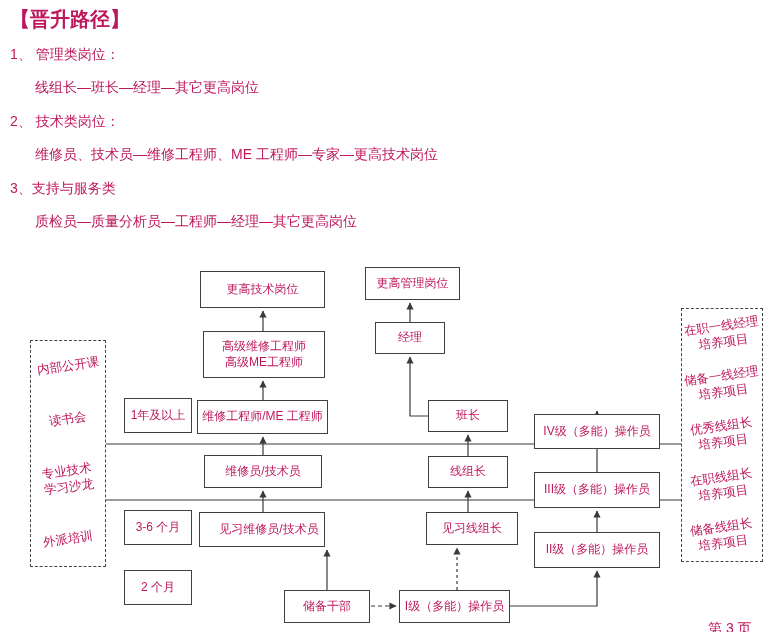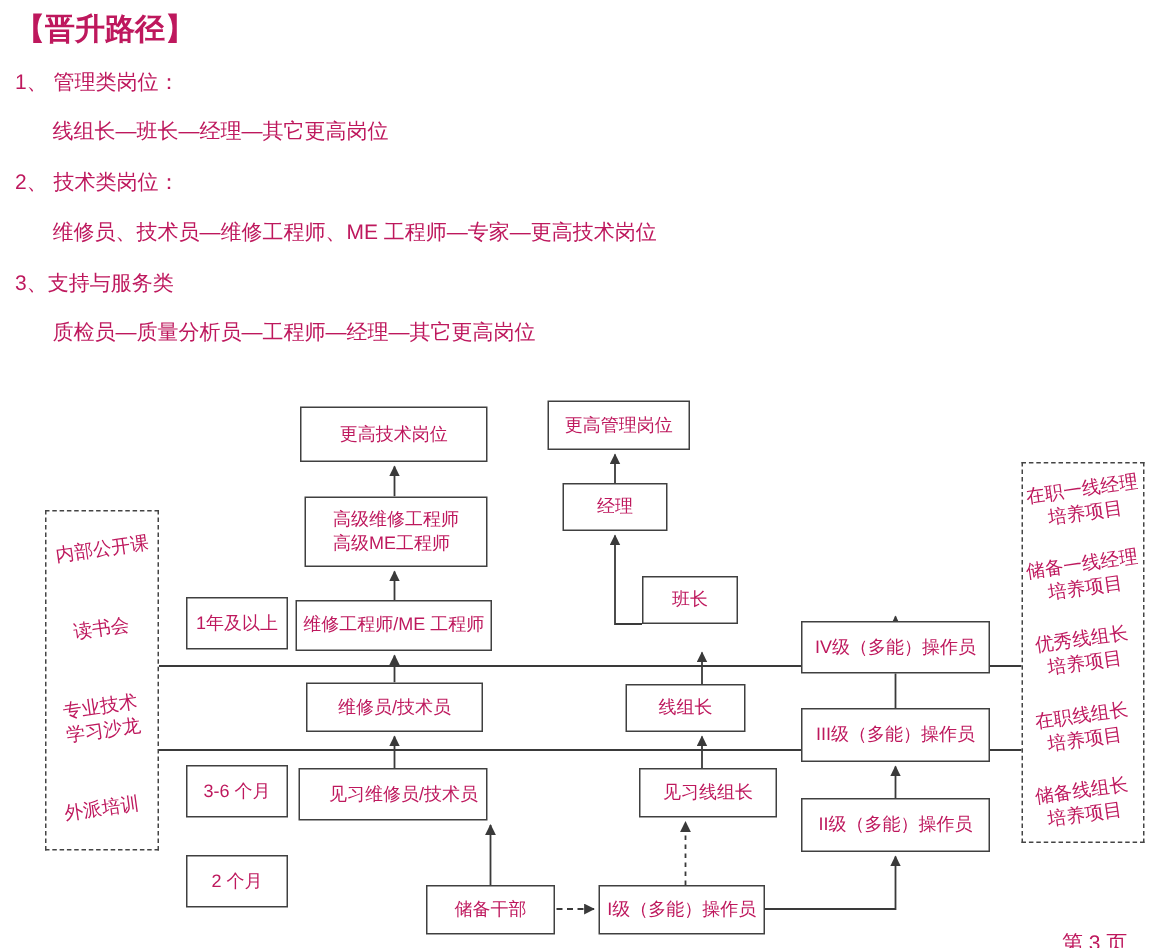--- a/index.html
+++ b/index.html
@@ -9,21 +9,21 @@
   }
   .page-title{
     position:absolute;left:10px;top:6px;font-size:20px;font-weight:bold;margin:0;
   }
   .intro{position:absolute;left:10px;top:46px;font-size:14px;}
   .intro-label{margin:0 0 15px 0;}
   .intro-path{margin:0 0 16px 25px;}
   .connectors{position:absolute;left:0;top:0;z-index:1;}
   .node{
     position:absolute;z-index:2;background:#fff;border:1px solid #404040;
-    display:flex;align-items:center;justify-content:center;
+    display:flex;align-items:center;justify-content:center;text-align:center;
     font-size:12px;line-height:1.3;white-space:pre-line;box-sizing:border-box;padding:1px 2px;
   }
   .panel{
     position:absolute;z-index:2;border:1px dashed #444;box-sizing:border-box;
     display:flex;flex-direction:column;justify-content:space-around;align-items:center;
     font-size:12.5px;text-align:center;
   }
   .panel-item{white-space:pre-line;transform:rotate(-8deg);line-height:1.25;}
   .page-footer{position:absolute;left:708px;top:620px;font-size:14px;z-index:3;}
 </style>
@@ -98,24 +98,24 @@
   <div class="node" style="left:124px;top:398px;width:68px;height:35px;">1年及以上</div>
   <div class="node" style="left:124px;top:510px;width:68px;height:35px;">3-6 个月</div>
   <div class="node" style="left:124px;top:570px;width:68px;height:35px;">2 个月</div>
 
   <div class="node" style="left:200px;top:271px;width:125px;height:37px;">更高技术岗位</div>
   <div class="node" style="left:365px;top:267px;width:95px;height:33px;">更高管理岗位</div>
   <div class="node" style="left:203px;top:331px;width:122px;height:47px;">高级维修工程师
 高级ME工程师</div>
   <div class="node" style="left:375px;top:322px;width:70px;height:32px;">经理</div>
   <div class="node" style="left:197px;top:400px;width:131px;height:34px;">维修工程师/ME 工程师</div>
-  <div class="node" style="left:428px;top:384px;width:64px;height:32px;font-family:Liberation Serif, serif;">班长</div>
+  <div class="node" style="left:428px;top:400px;width:80px;height:32px;font-family:Liberation Serif, serif;">班长</div>
   <div class="node" style="left:534px;top:373px;width:126px;height:35px;margin-top:41px;">IV级（多能）操作员</div>
   <div class="node" style="left:204px;top:455px;width:118px;height:33px;">维修员/技术员</div>
-  <div class="node" style="left:417px;top:456px;width:80px;height:32px;">线组长</div>
+  <div class="node" style="left:428px;top:456px;width:80px;height:32px;">线组长</div>
   <div class="node" style="left:534px;top:472px;width:126px;height:36px;">III级（多能）操作员</div>
   <div class="node" style="left:199px;top:512px;width:126px;height:35px;padding-left:16px;">见习维修员/技术员</div>
   <div class="node" style="left:426px;top:512px;width:92px;height:33px;">见习线组长</div>
   <div class="node" style="left:534px;top:532px;width:126px;height:36px;">II级（多能）操作员</div>
   <div class="node" style="left:284px;top:590px;width:86px;height:33px;">储备干部</div>
   <div class="node" style="left:399px;top:590px;width:111px;height:33px;">I级（多能）操作员</div>
 
   <div class="page-footer">第 3 页</div>
 
 </div>

